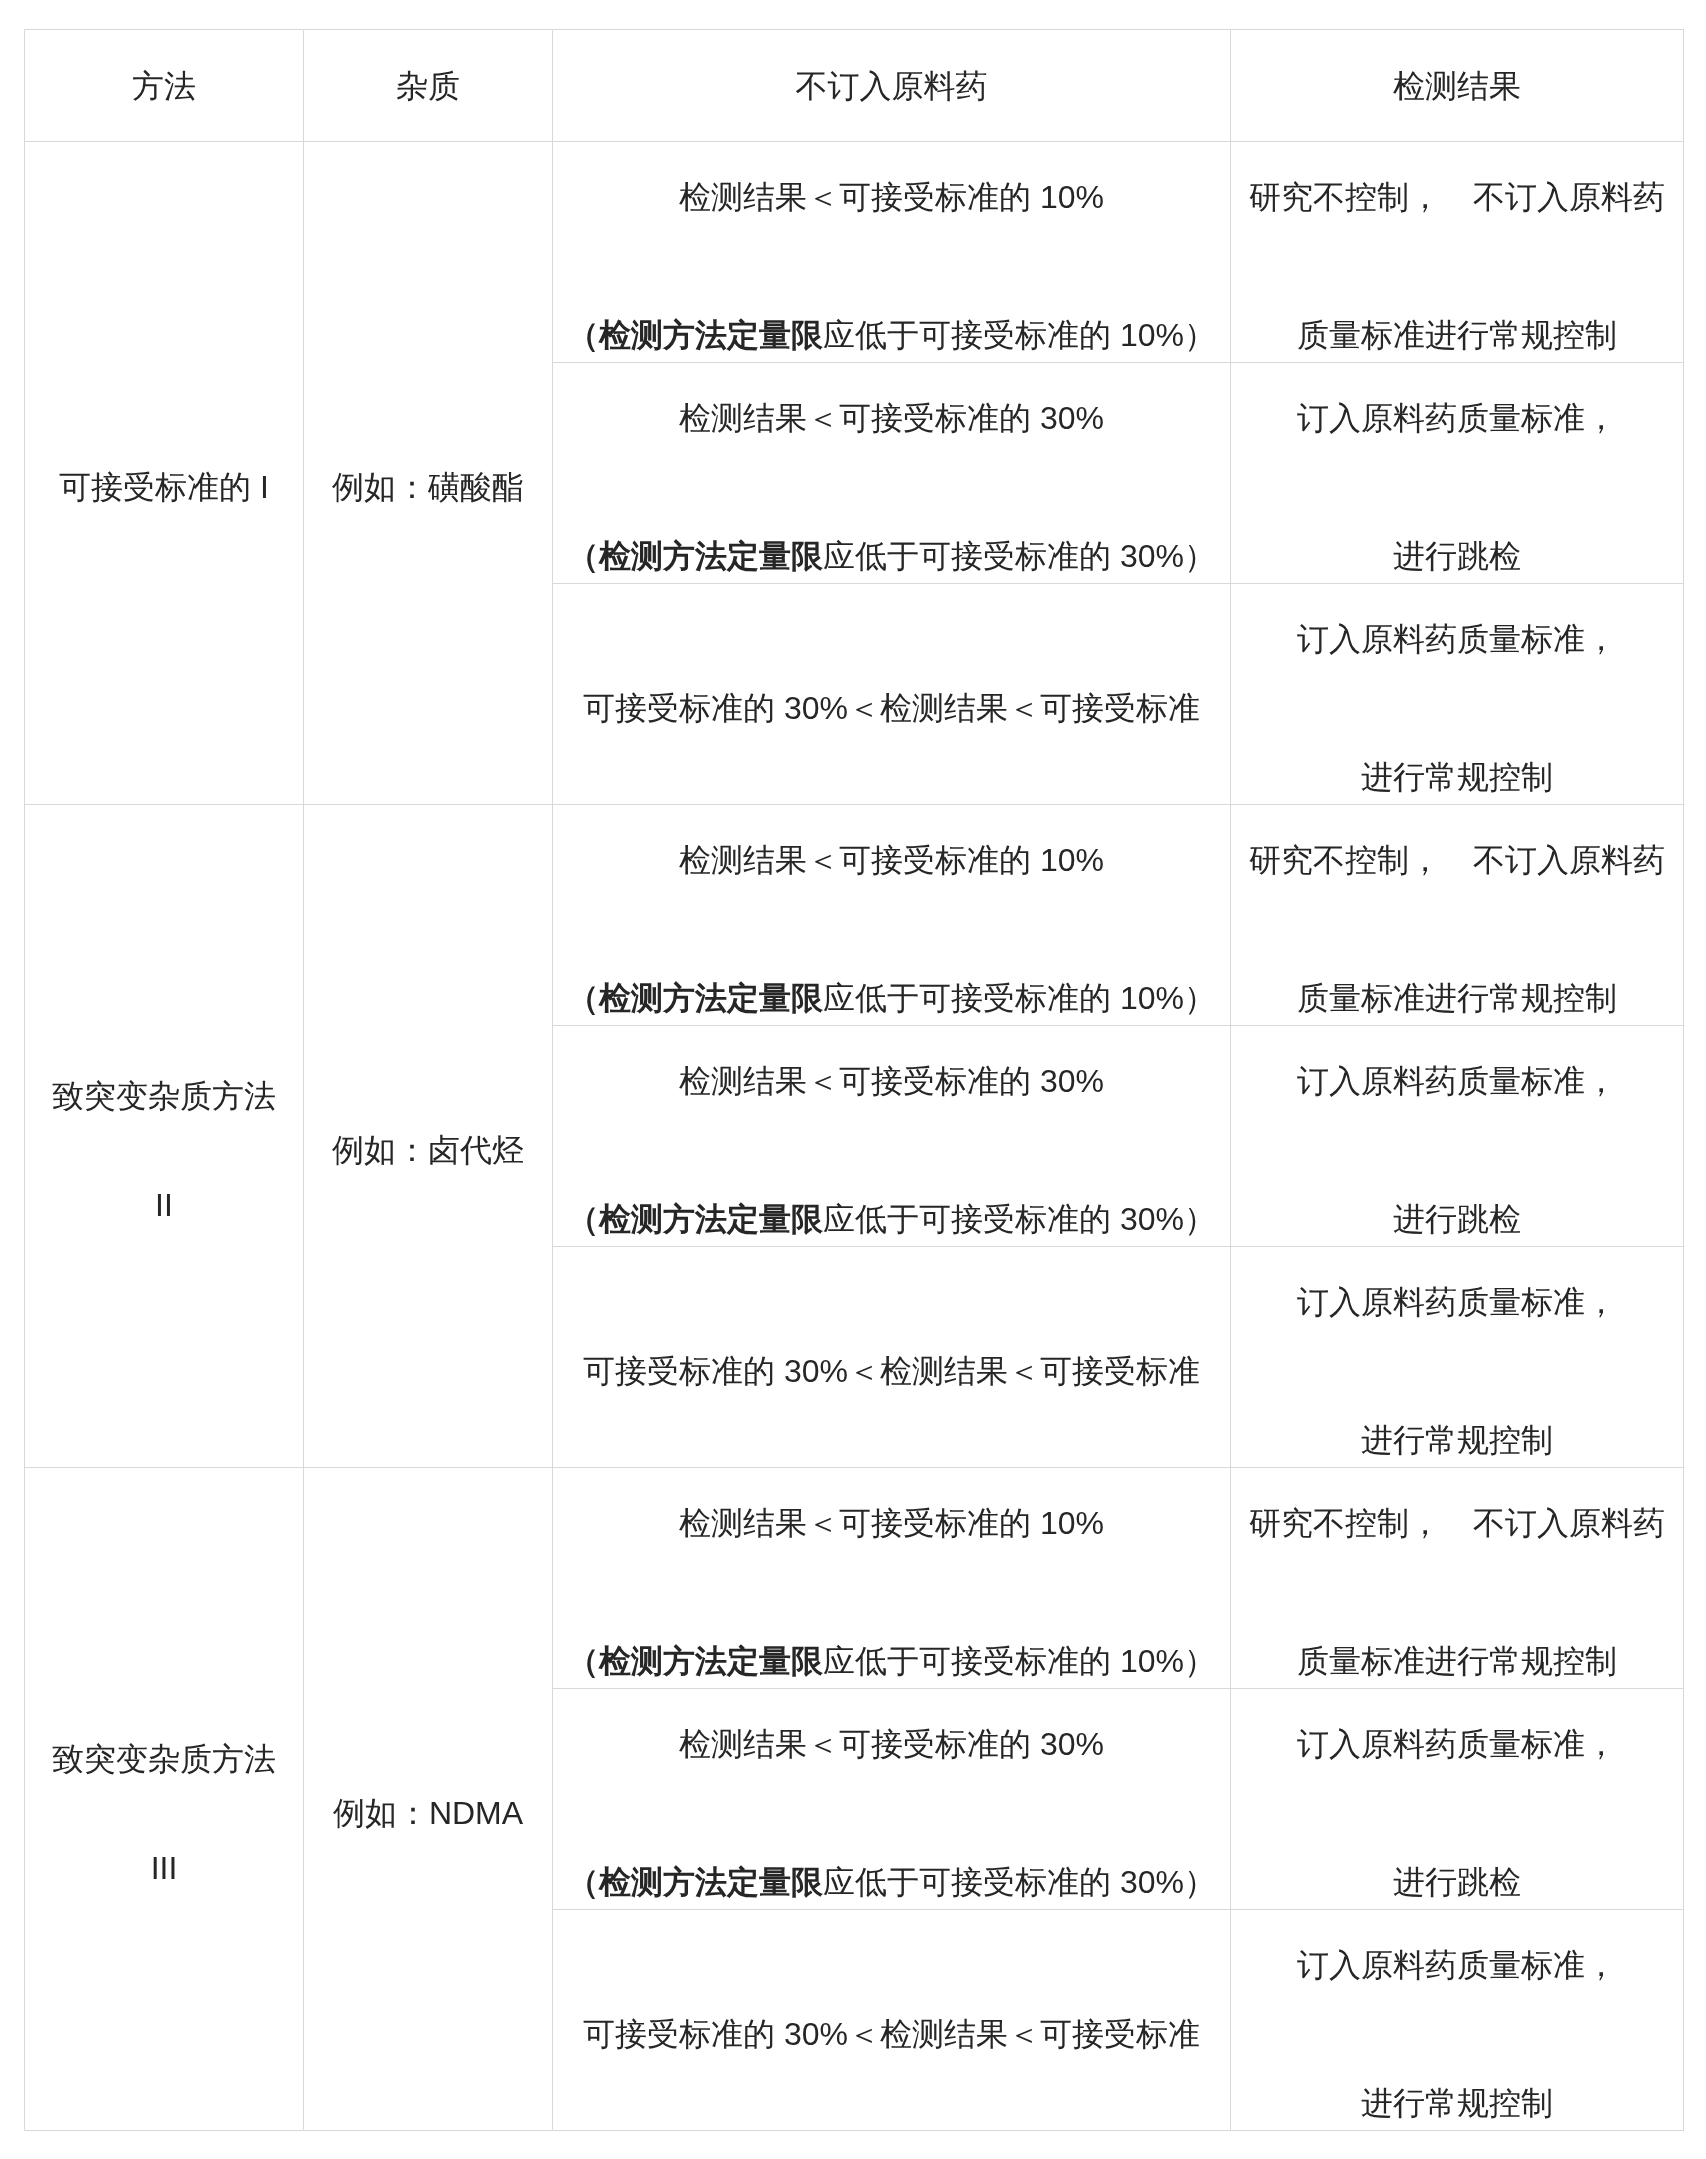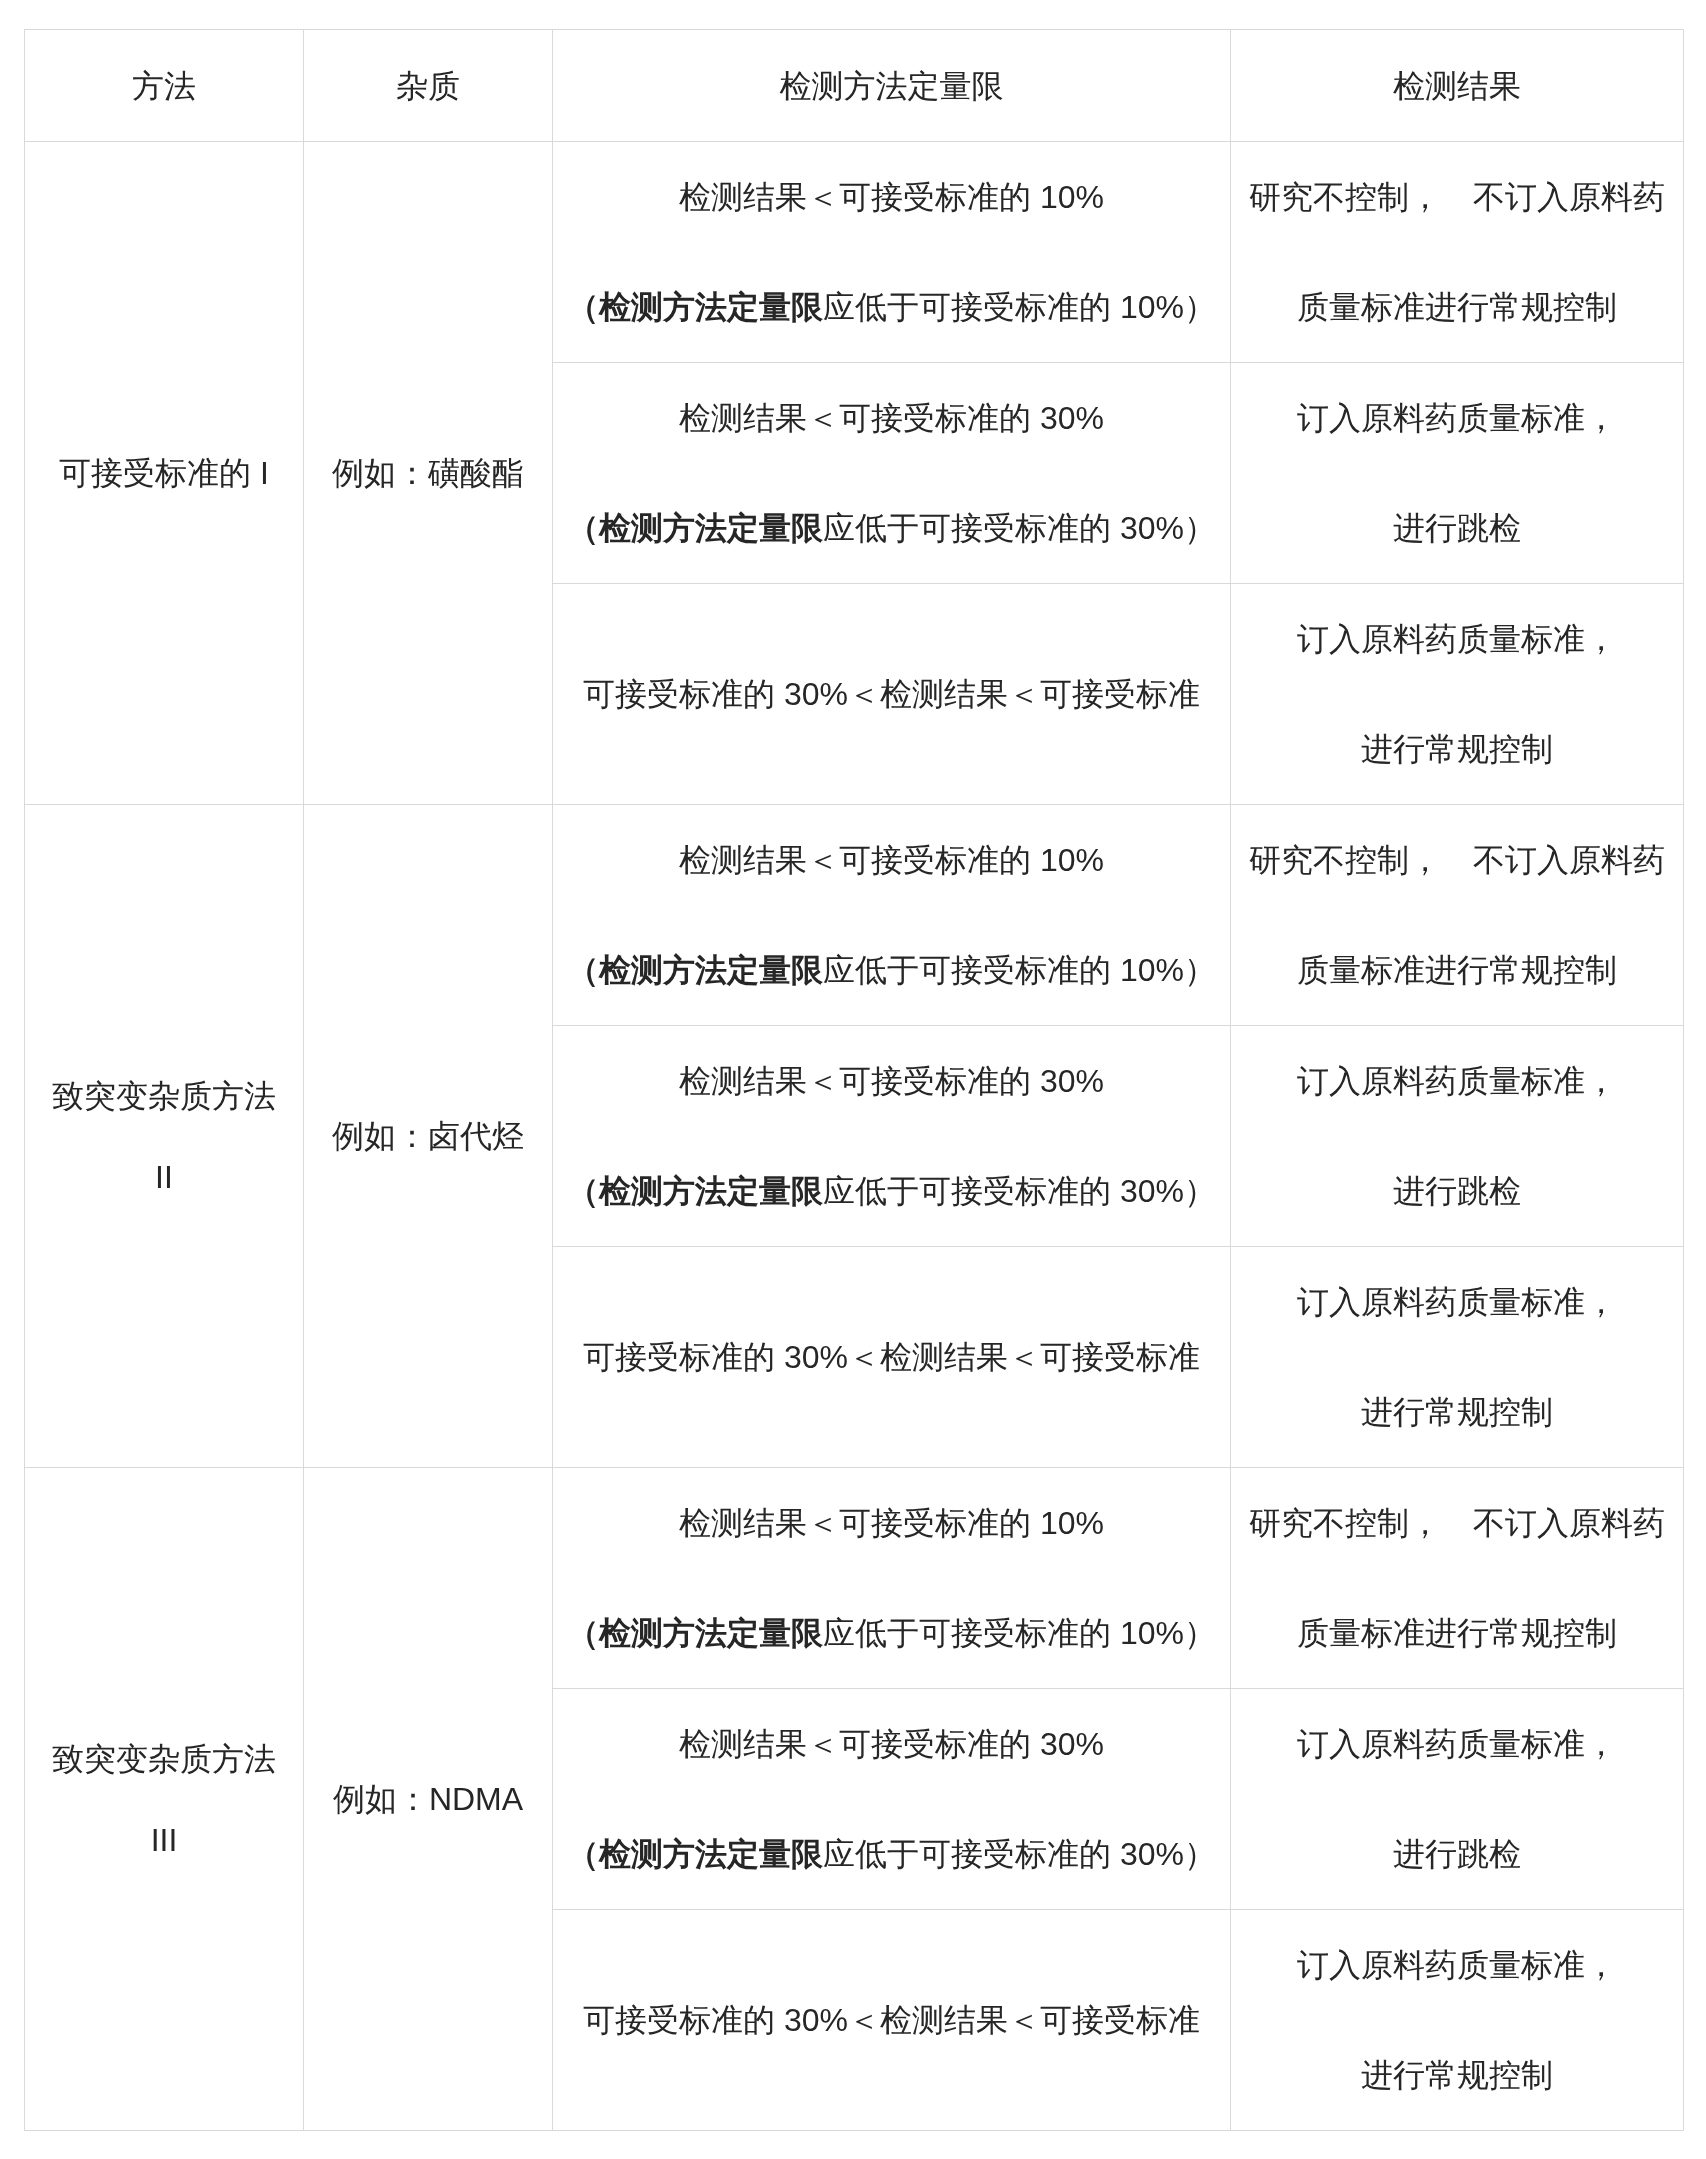--- a/index.html
+++ b/index.html
@@ -39,38 +39,38 @@
 
   .cell {
     display: flex;
     flex-direction: column;
     align-items: center;
     justify-content: center;
     gap: 78px;
     text-align: center;
   }
   .cell.method-lines { gap: 49px; }
-  .cell > div { white-space: nowrap; }
+  .cell > div { white-space: nowrap; margin-top: 28px; }
   .b { font-weight: 700; font-family: Liberation Serif, serif; }
 </style>
 </head>
 <body>
 
 <table class="impurity-table">
   <colgroup>
     <col class="c1">
       <col class="c2">
       <col class="c3">
       <col class="c4">
   </colgroup>
   <thead>
     <tr>
       <th>方法</th>
       <th>杂质</th>
-      <th>检测方法定量限</th>
+      <th>不订入原料药</th>
       <th>检测结果</th>
     </tr>
   </thead>
 
   <tbody>
     <tr>
       <td rowspan="3">
         <div class="cell">
           <div>可接受标准的 I</div>
         </div>

